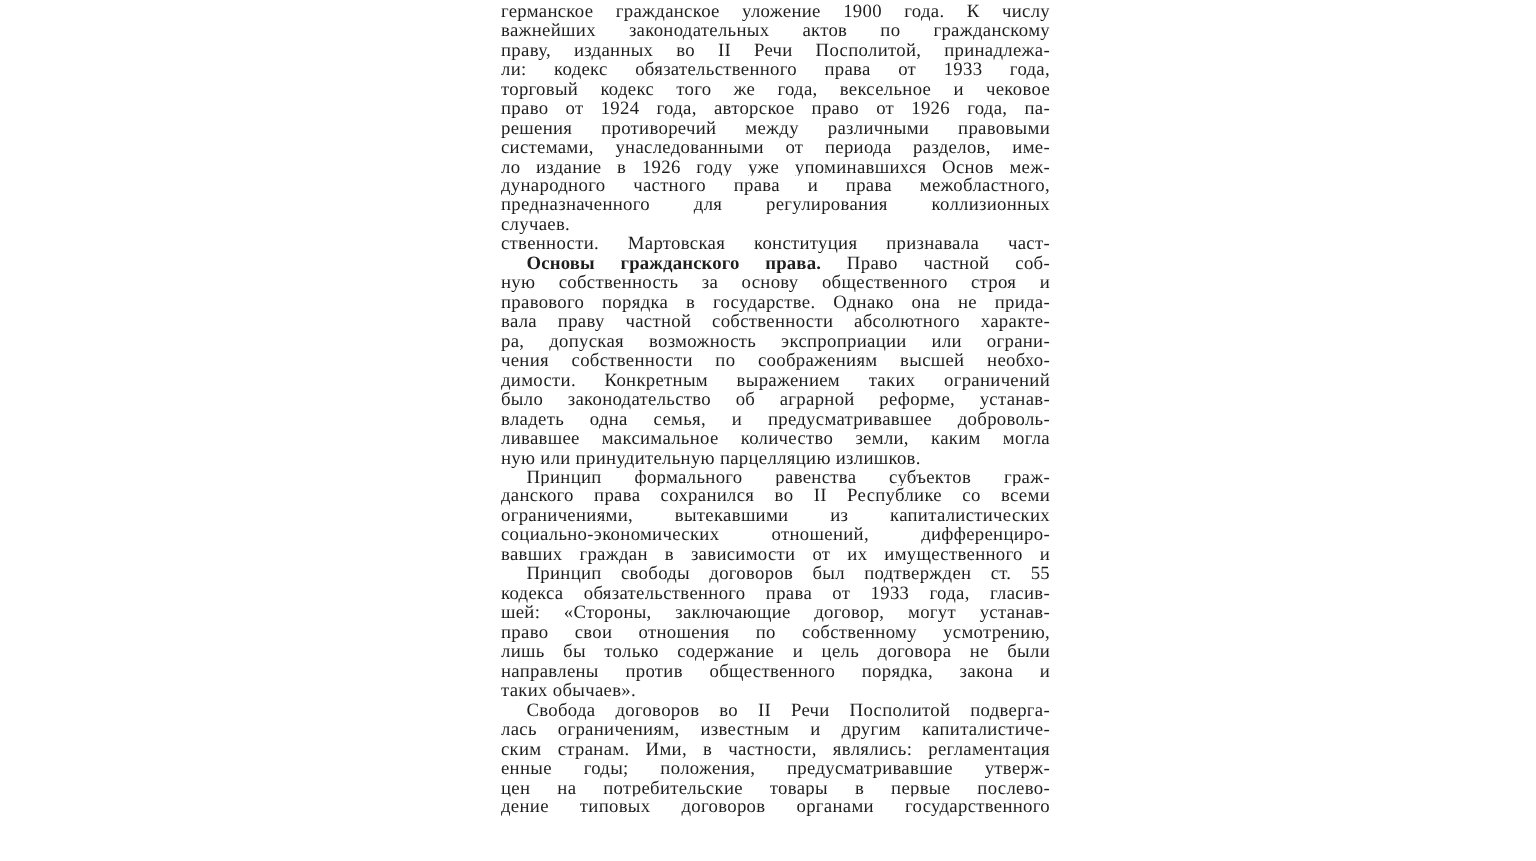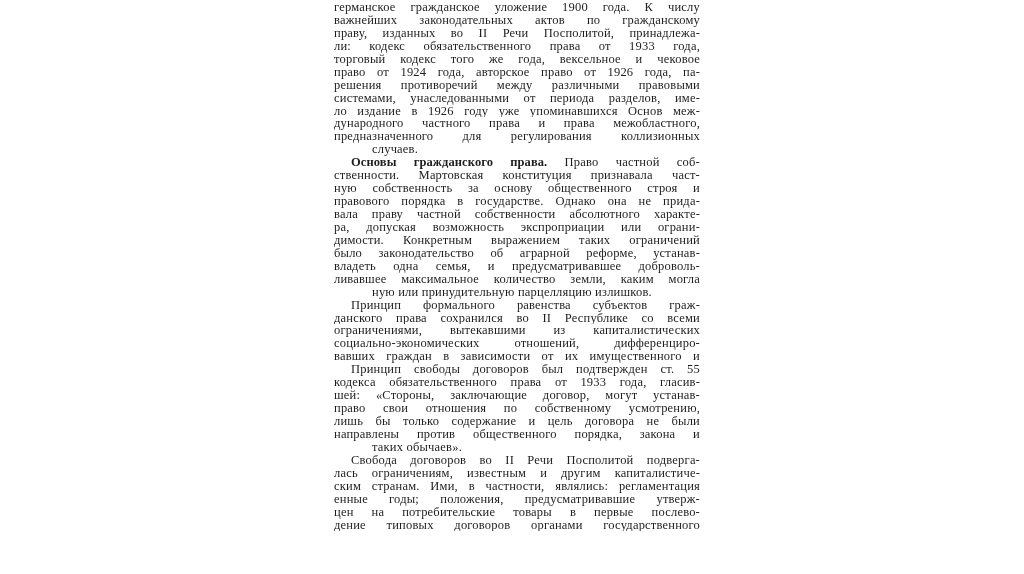--- a/index.html
+++ b/index.html
@@ -39,21 +39,20 @@
   .line {
     height: 12.95px;
     line-height: 12.95px;
     text-align: justify;
     text-align-last: justify;
     overflow: hidden;
     white-space: nowrap;
   }
   .line.left {
     text-align-last: left;
-    margin-left: 38px;
   }
   .line.indent {
     text-indent: 17px;
   }
   .line b {
     font-weight: bold;
     letter-spacing: 0.1px;
   }
 </style>
 </head>
@@ -69,26 +68,27 @@
         <div class="line">торговый кодекс того же года, вексельное и чековое</div>
         <div class="line">право от 1924 года, авторское право от 1926 года, па-</div>
         <div class="line">решения противоречий между различными правовыми</div>
         <div class="line">системами, унаследованными от периода разделов, име-</div>
         <div class="line">ло издание в 1926 году уже упоминавшихся Основ меж-</div>
         <div class="line">дународного частного права и права межобластного,</div>
         <div class="line">предназначенного для регулирования коллизионных</div>
         <div class="line left">случаев.</div>
       </div>
       <div class="para">
+        <div class="line">ственности. Мартовская конституция признавала част-</div>
         <div class="line indent"><b>Основы гражданского права.</b> Право частной соб-</div>
-        <div class="line">ственности. Мартовская конституция признавала част-</div>
         <div class="line">ную собственность за основу общественного строя и</div>
         <div class="line">правового порядка в государстве. Однако она не прида-</div>
         <div class="line">вала праву частной собственности абсолютного характе-</div>
         <div class="line">ра, допуская возможность экспроприации или ограни-</div>
+        <div class="line">чения собственности по соображениям высшей необхо-</div>
         <div class="line">димости. Конкретным выражением таких ограничений</div>
         <div class="line">было законодательство об аграрной реформе, устанав-</div>
         <div class="line">владеть одна семья, и предусматривавшее доброволь-</div>
         <div class="line">ливавшее максимальное количество земли, каким могла</div>
         <div class="line left">ную или принудительную парцелляцию излишков.</div>
       </div>
       <div class="para">
         <div class="line indent">Принцип формального равенства субъектов граж-</div>
         <div class="line">данского права сохранился во II Республике со всеми</div>
         <div class="line">ограничениями, вытекавшими из капиталистических</div>

